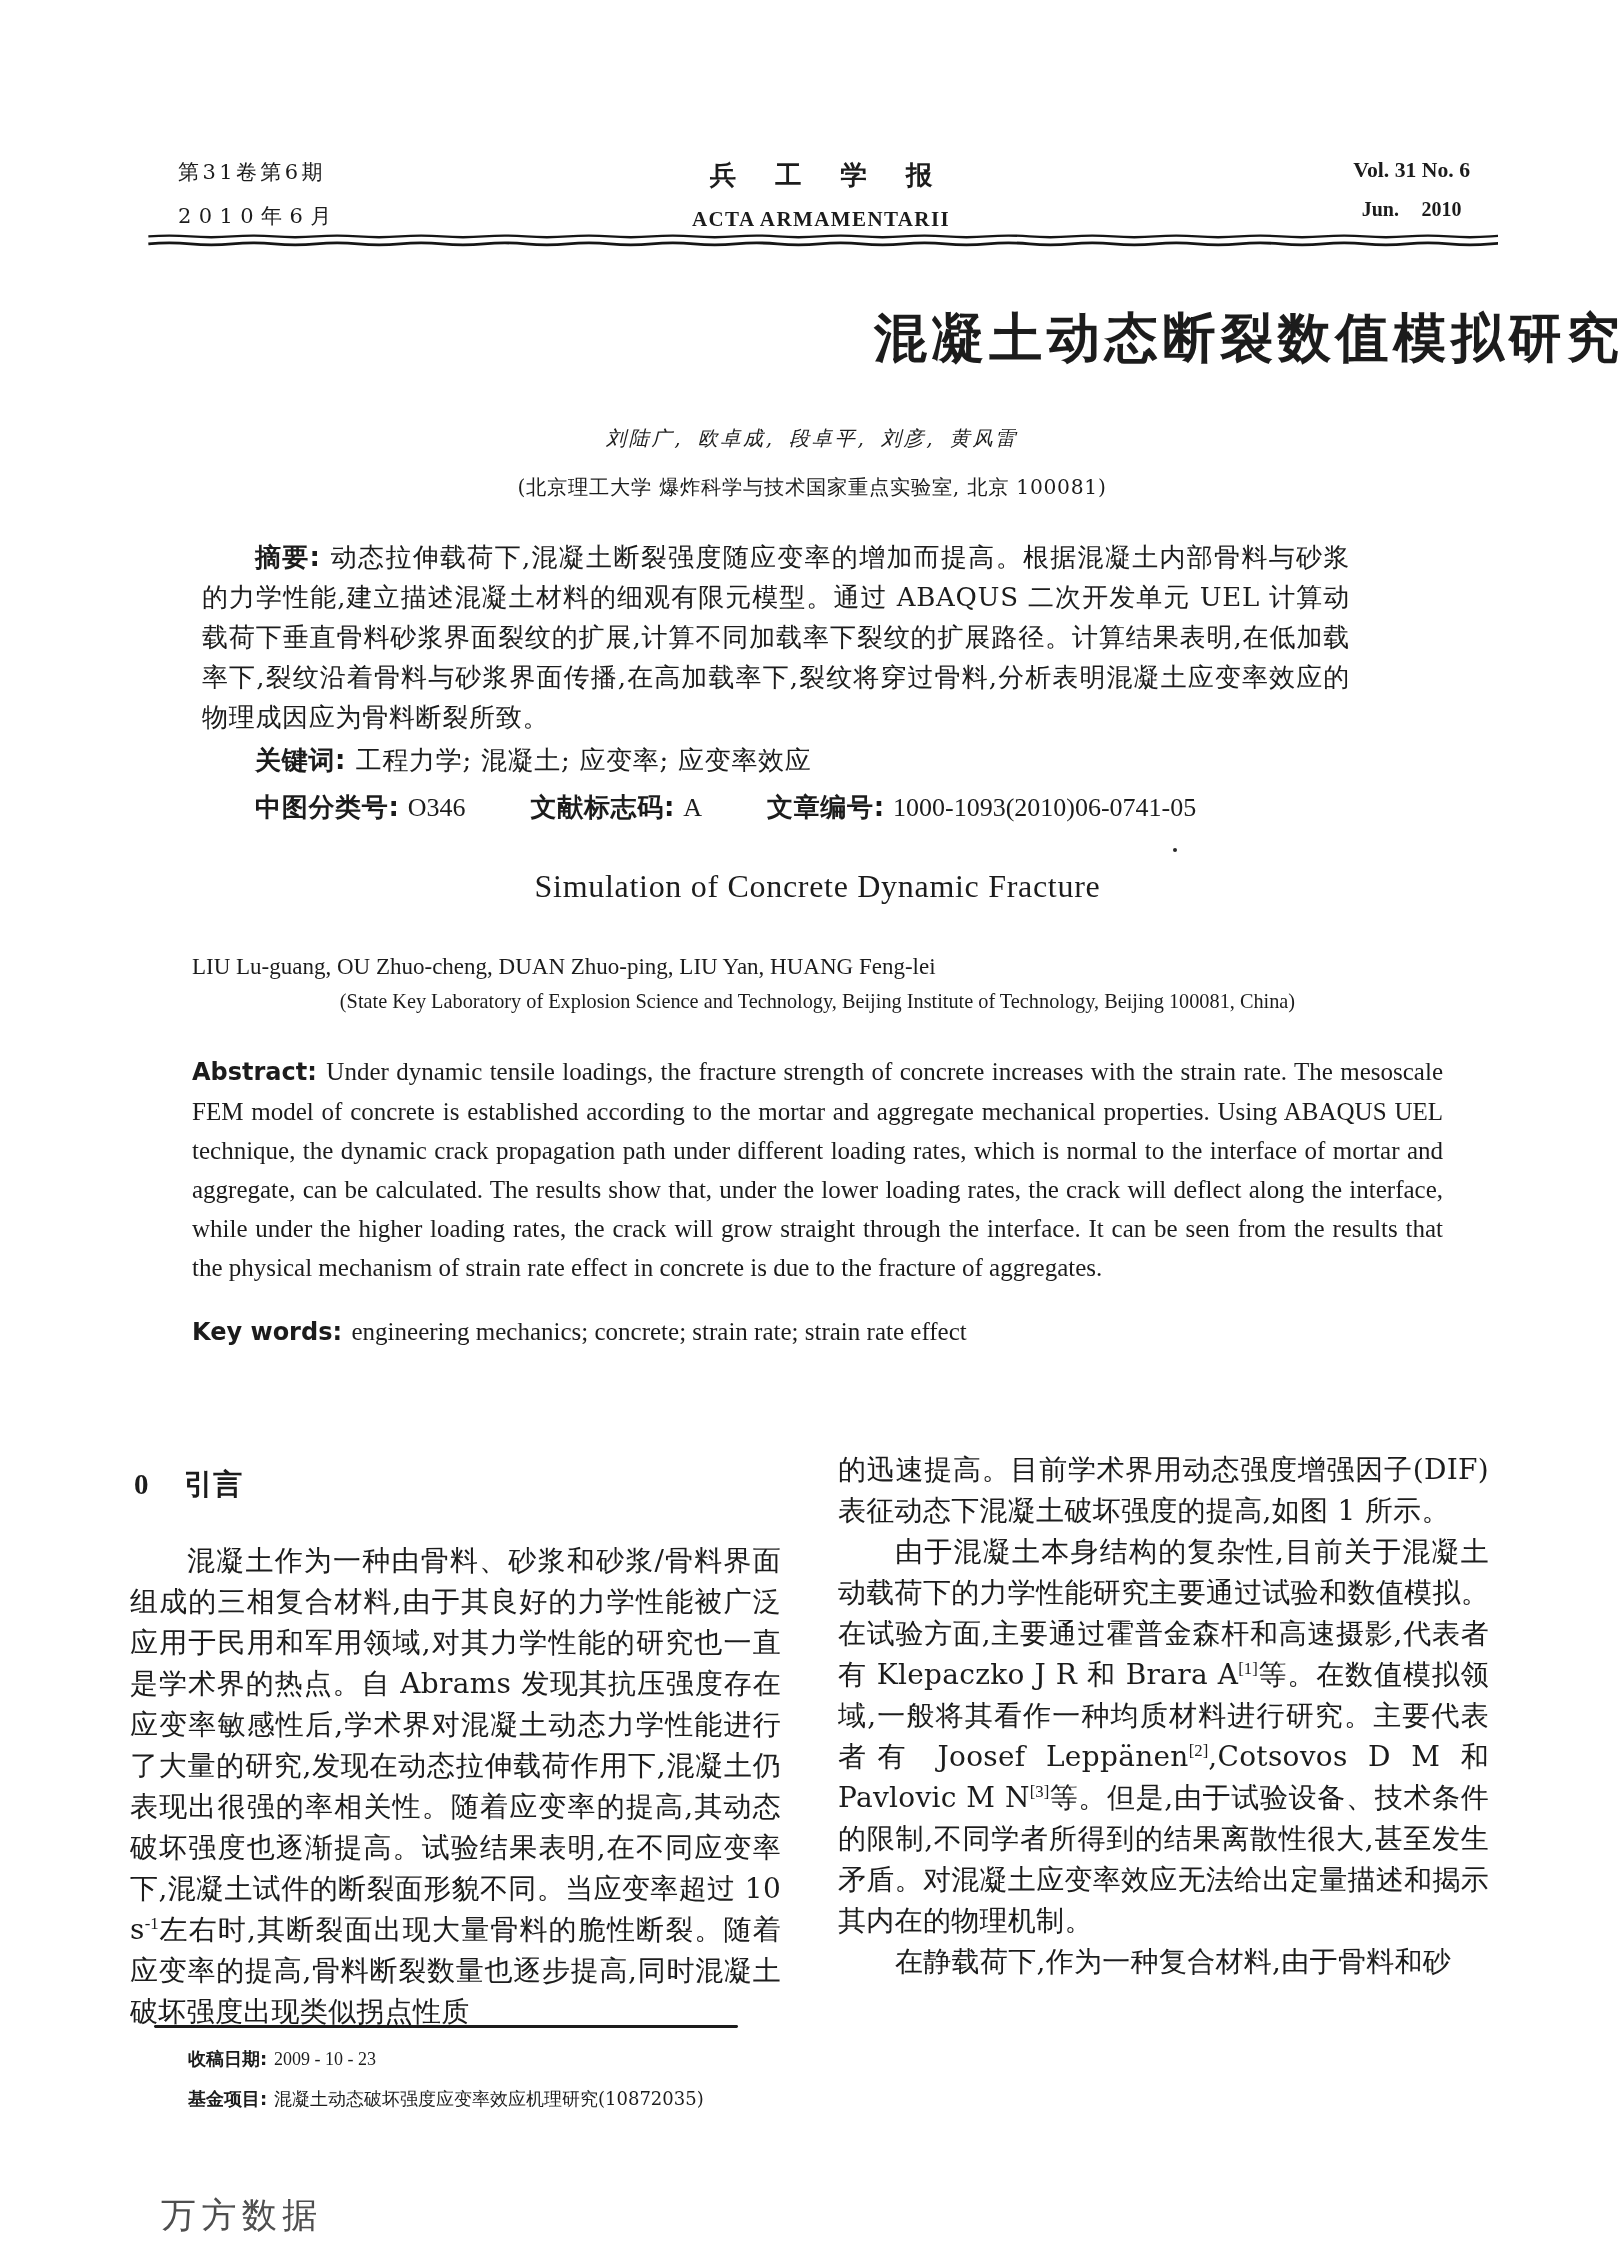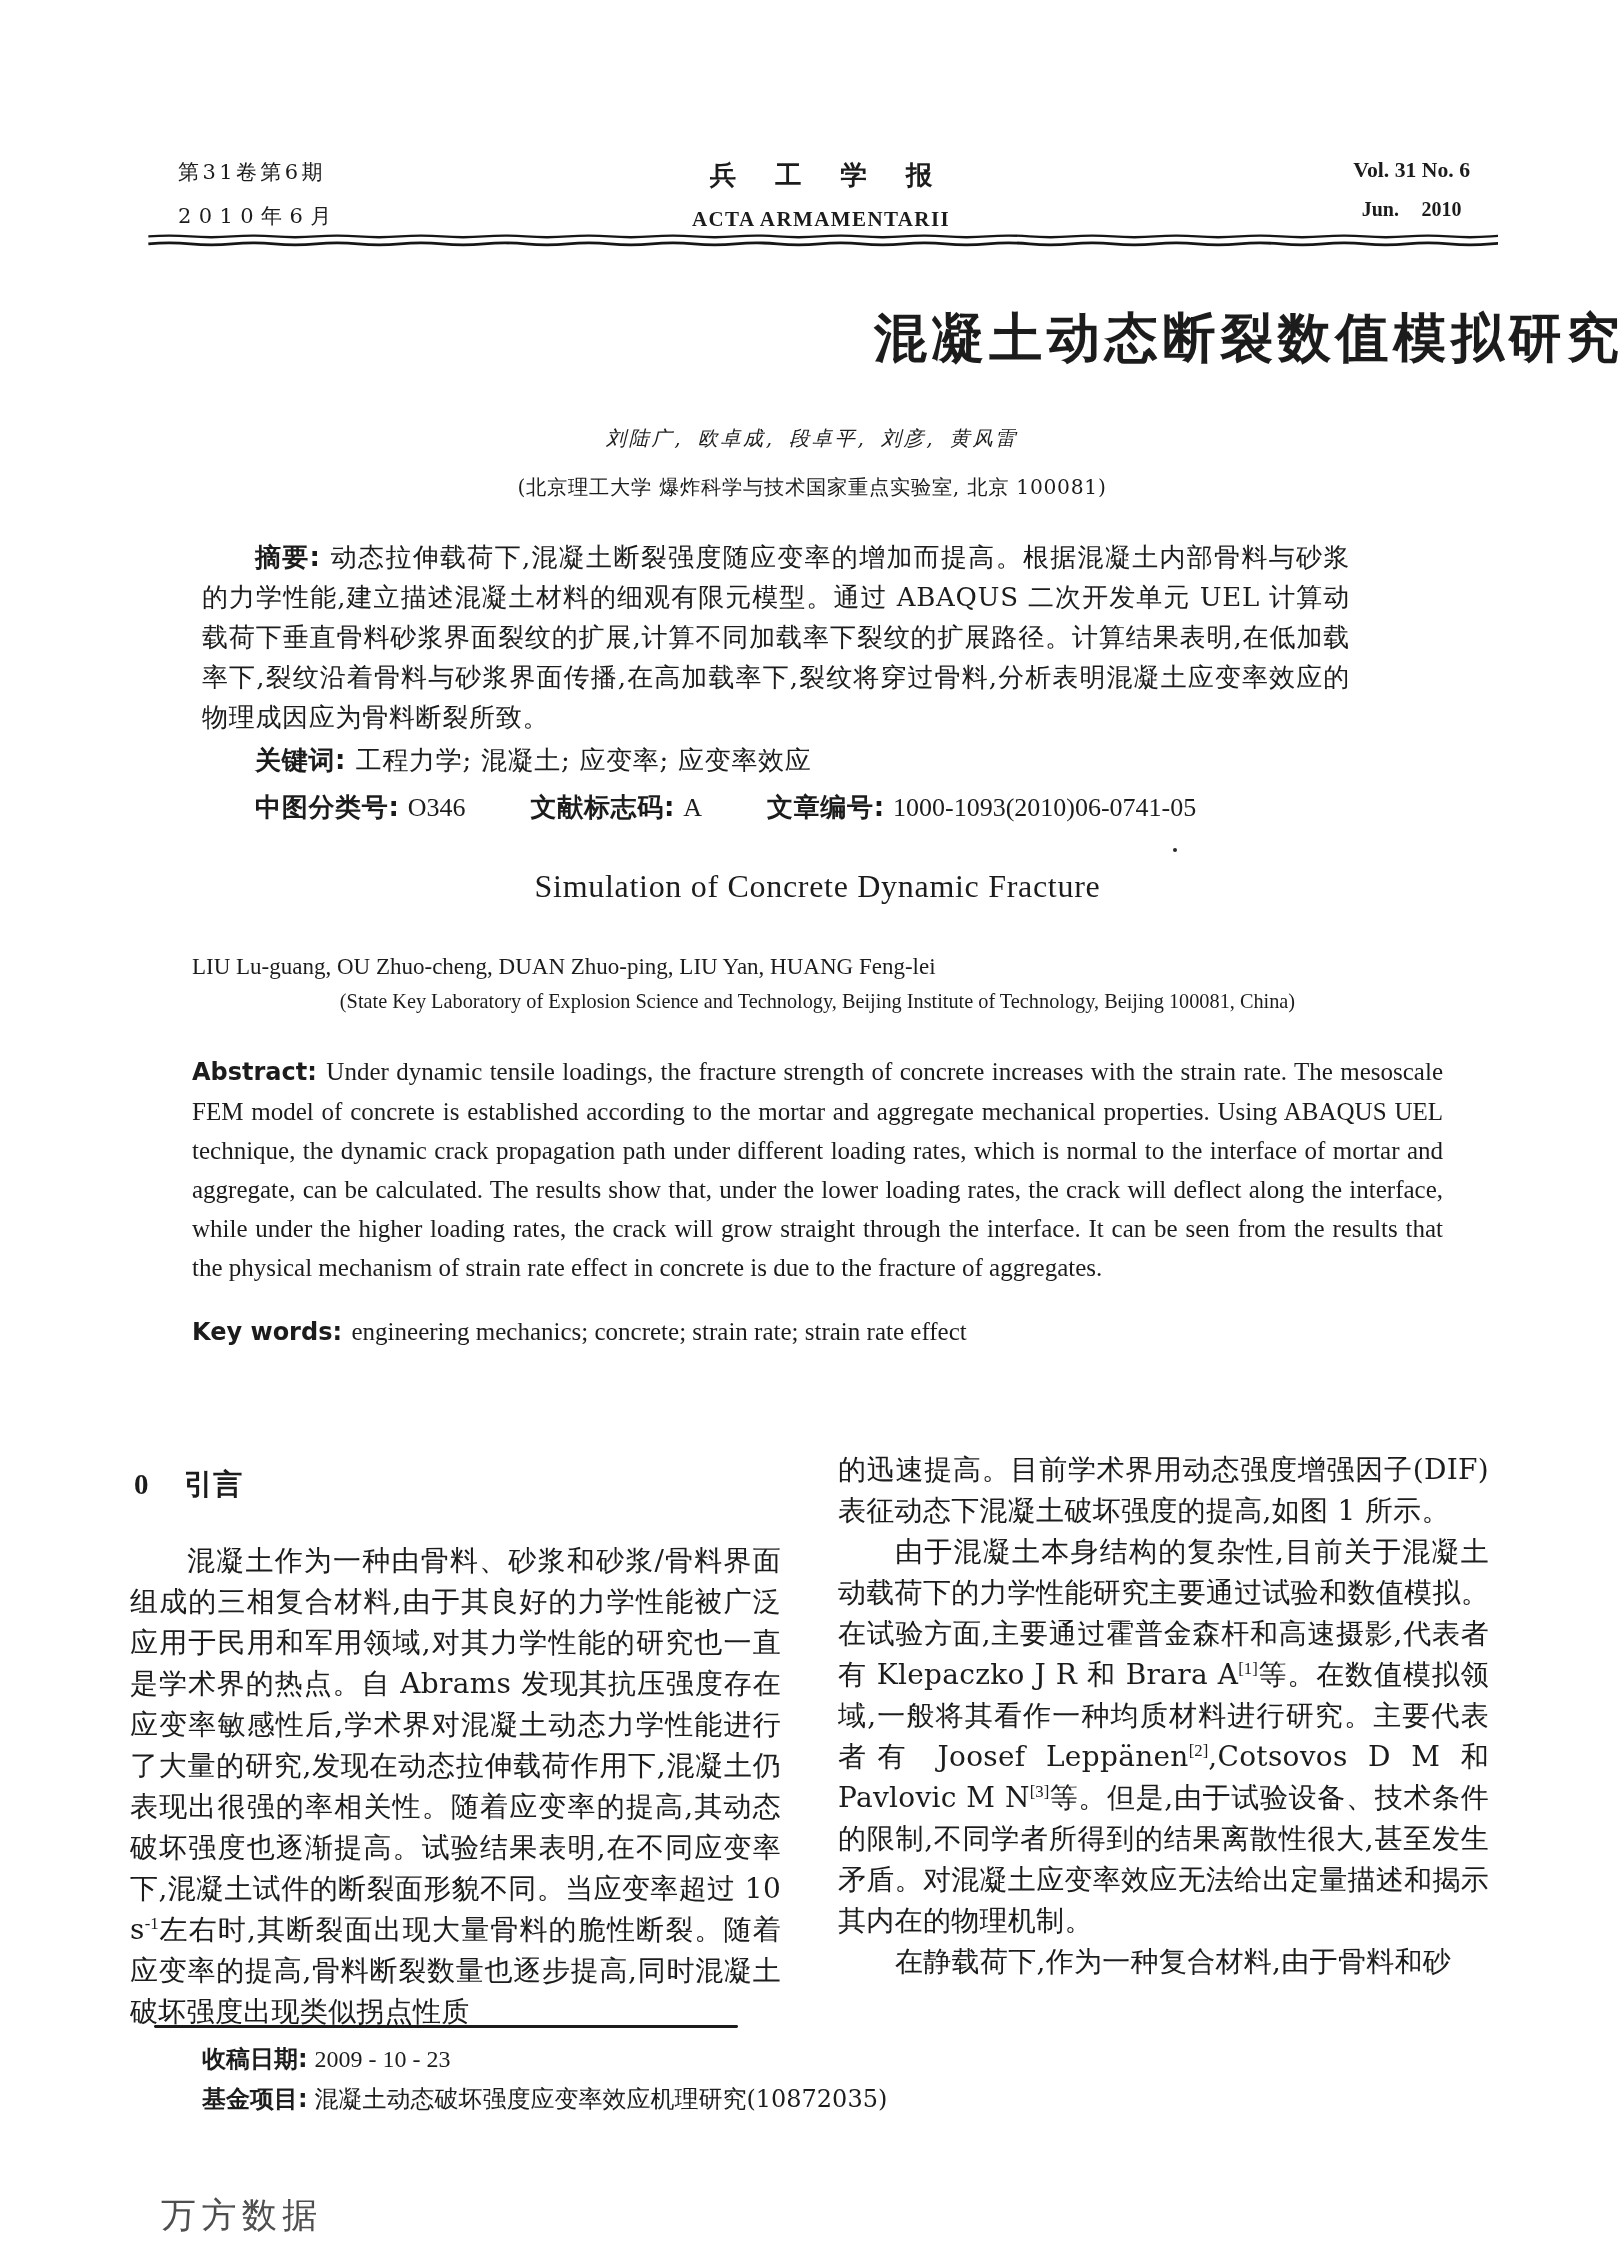--- a/index.html
+++ b/index.html
@@ -78,21 +78,21 @@
   .col-left  { left: 130px;  top: 1464px; height: 561px; }
   .col-right { left: 838px; top: 1449px; height: 567px; }
   .sec-head { font-family: "DejaVu Sans", sans-serif; font-weight: 700; font-size: 29px; margin: 0 0 0 4.1px; }
   .sec-head .sec-no { margin-right: 35px; font-family: "Liberation Serif", serif; }
   .col-left .body-p1 { margin-top: 35px; }
   sup { font-size: 60%; vertical-align: super; line-height: 0; letter-spacing: 0; }
   .latin { font-family: "Liberation Serif", serif; letter-spacing: 0; }
 
   
   .foot-rule { position: absolute; left: 154px; top: 2025px; width: 584px; height: 2.7px; background: #1c1c1c; border-radius: 1.4px; }
-  .footnotes { position: absolute; left: 202px; top: 2039px; width: 812px; font-size: 24px; line-height: 40px; }
+  .footnotes { position: absolute; left: 188px; top: 2039px; width: 812px; font-size: 18px; line-height: 40px; }
   .footnotes .lbl { margin-right: 6.8px; }
 
   .watermark {
     position: absolute; left: 161px; top: 2192px;
     font-size: 35px; color: #4e4e4e; letter-spacing: 5.4px;
   }
 </style>
 </head>
 <body>
 

